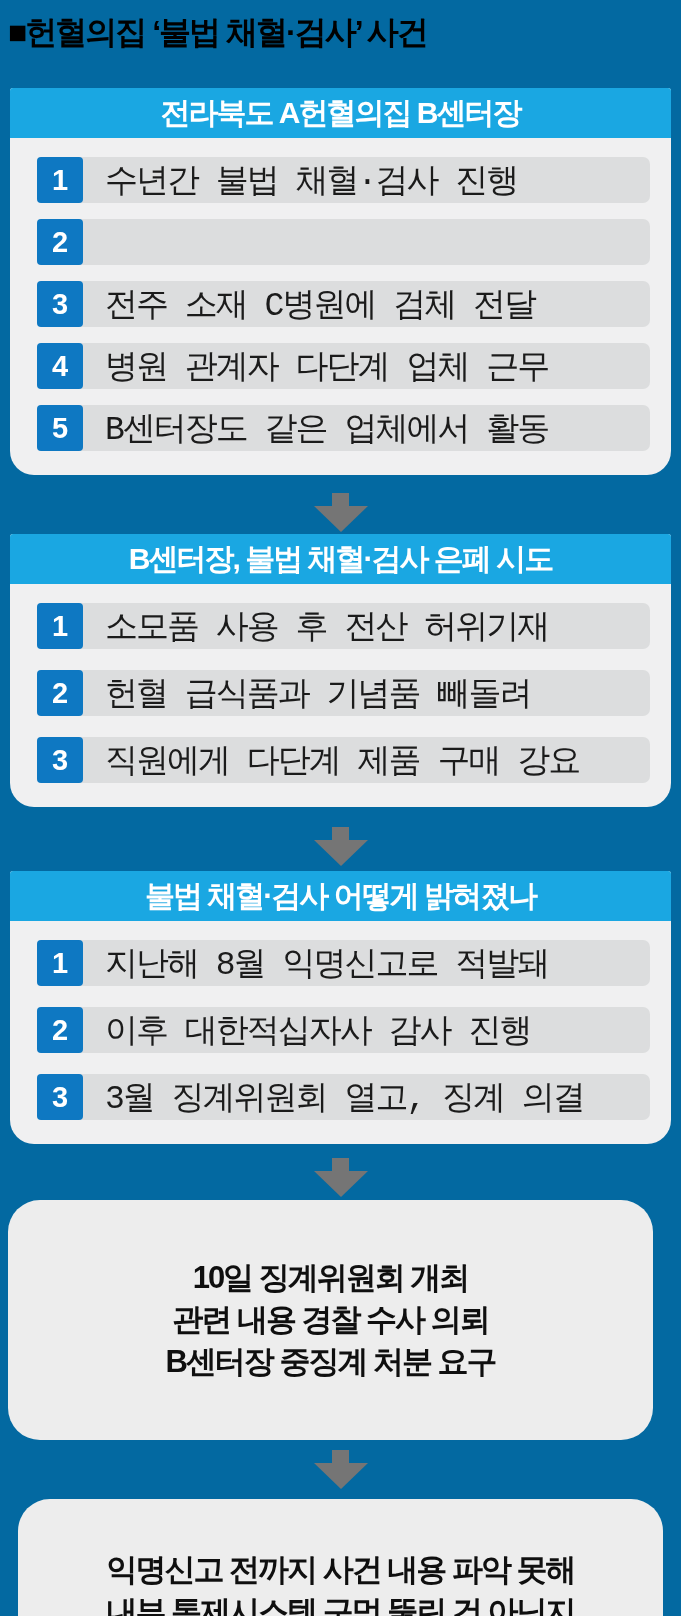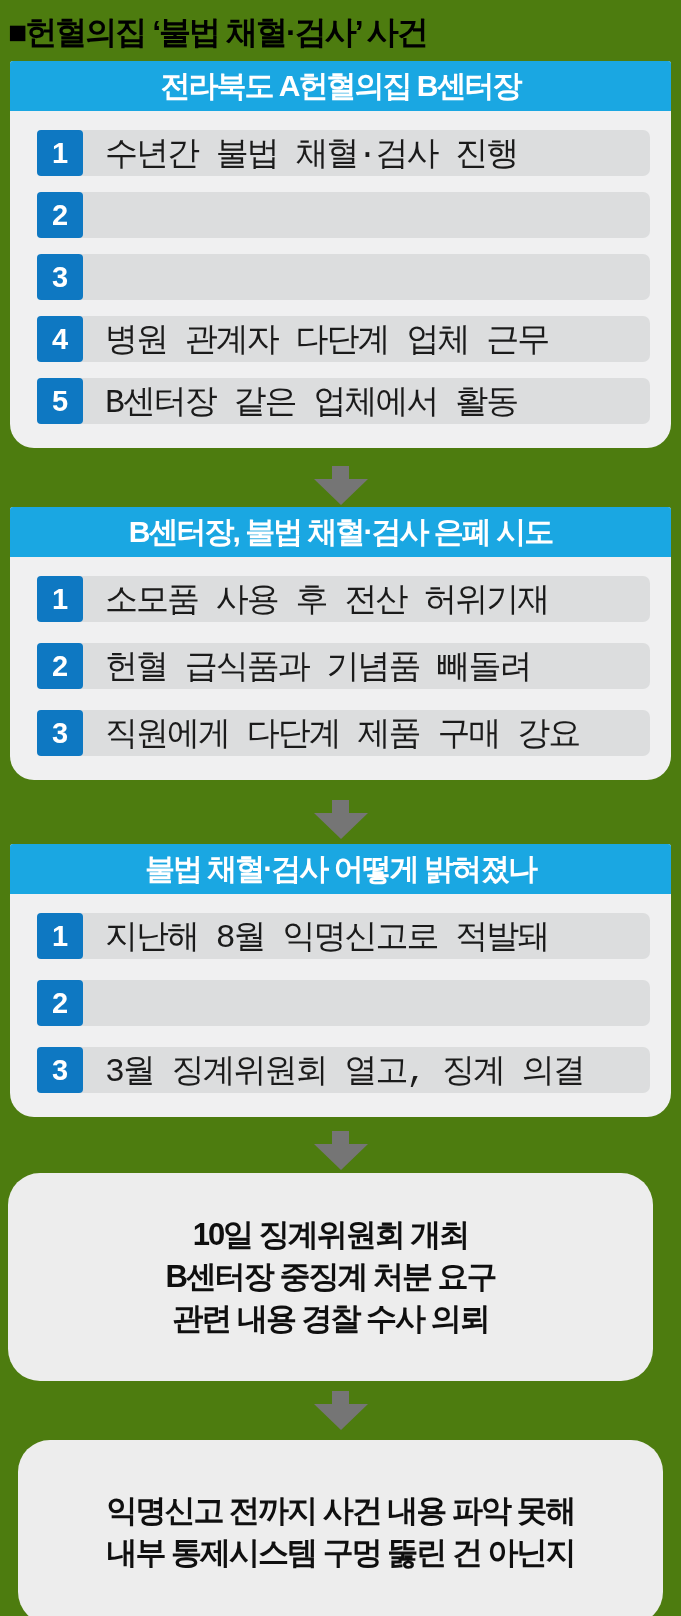--- a/index.html
+++ b/index.html
@@ -1,40 +1,40 @@
 <!DOCTYPE html>
 <html lang="ko"><head>
 <meta charset="utf-8">
 <style>
   html,body { margin:0; padding:0; background:#ffffff; }
   .page {
     position: relative;
     width: 681px;
     height: 1616px;
-    background: #4d7c0f;
+    background: #0369a1;
     overflow: hidden;
     font-family: "Liberation Sans", "DejaVu Sans", sans-serif;
   }
   .title {
     padding: 13px 0 0 8px;
     font-size: 32px;
     line-height: 38px;
     font-weight: 800;
     color: #000000;
     letter-spacing: -2px;
     white-space: nowrap;
   }
   .section {
     width: 661px;
     margin-left: 10px;
     background: #f0f0f1;
     border-radius: 3px 3px 24px 24px;
     overflow: hidden;
   }
-  .section-1 { margin-top: 10px; }
+  .section-1 { margin-top: 37px; }
   .section-header {
     height: 50px;
     background: #1aa7e2;
     display: flex;
     align-items: center;
     justify-content: center;
     color: #ffffff;
     font-size: 30px;
     font-weight: 800;
     letter-spacing: -2px;
@@ -96,21 +96,21 @@
   .summary-box {
     width: 645px;
     margin-left: 18px;
     background: #ededed;
     border-radius: 32px;
     display: flex;
     flex-direction: column;
     align-items: center;
     justify-content: center;
   }
-  .summary-box.box-1 { height: 208px; margin-top: 1px; margin-left: 8px; }
+  .summary-box.box-1 { height: 240px; margin-top: 1px; margin-left: 8px; }
   .summary-box.box-2 { height: 184px; }
   .summary-line {
     font-size: 31px;
     font-weight: 800;
     color: #0f0f0f;
     letter-spacing: -2px;
     line-height: 42px;
     text-align: center;
     white-space: nowrap;
   }
@@ -127,28 +127,29 @@
     <div class="rows gap16">
       <div class="row">
         <div class="badge">1</div>
         <div class="row-label">수년간 불법 채혈·검사 진행</div>
       </div>
       <div class="row">
         <div class="badge">2</div>
       </div>
       <div class="row">
         <div class="badge">3</div>
+        <div class="row-label">전주 소재 C병원에 검체 전달</div>
       </div>
       <div class="row">
         <div class="badge">4</div>
         <div class="row-label">병원 관계자 다단계 업체 근무</div>
       </div>
       <div class="row">
         <div class="badge">5</div>
-        <div class="row-label">B센터장 같은 업체에서 활동</div>
+        <div class="row-label">B센터장도 같은 업체에서 활동</div>
       </div>
     </div>
   </div>
 
   <div class="flow-arrow arrow-1">
     <div class="stem"></div>
     <div class="head"></div>
   </div>
 
   <div class="section">
@@ -176,37 +177,38 @@
 
   <div class="section">
     <div class="section-header">불법 채혈·검사 어떻게 밝혀졌나</div>
     <div class="rows gap21">
       <div class="row">
         <div class="badge">1</div>
         <div class="row-label">지난해 8월 익명신고로 적발돼</div>
       </div>
       <div class="row">
         <div class="badge">2</div>
+        <div class="row-label">이후 대한적십자사 감사 진행</div>
       </div>
       <div class="row">
         <div class="badge">3</div>
         <div class="row-label">3월 징계위원회 열고, 징계 의결</div>
       </div>
     </div>
   </div>
 
   <div class="flow-arrow arrow-3">
     <div class="stem"></div>
     <div class="head"></div>
   </div>
 
   <div class="summary-box box-1">
     <div class="summary-line">10일 징계위원회 개최</div>
+    <div class="summary-line">관련 내용 경찰 수사 의뢰</div>
     <div class="summary-line">B센터장 중징계 처분 요구</div>
-    <div class="summary-line">관련 내용 경찰 수사 의뢰</div>
   </div>
 
   <div class="flow-arrow arrow-4">
     <div class="stem"></div>
     <div class="head"></div>
   </div>
 
   <div class="summary-box box-2">
     <div class="summary-line">익명신고 전까지 사건 내용 파악 못해</div>
     <div class="summary-line">내부 통제시스템 구멍 뚫린 건 아닌지</div>

